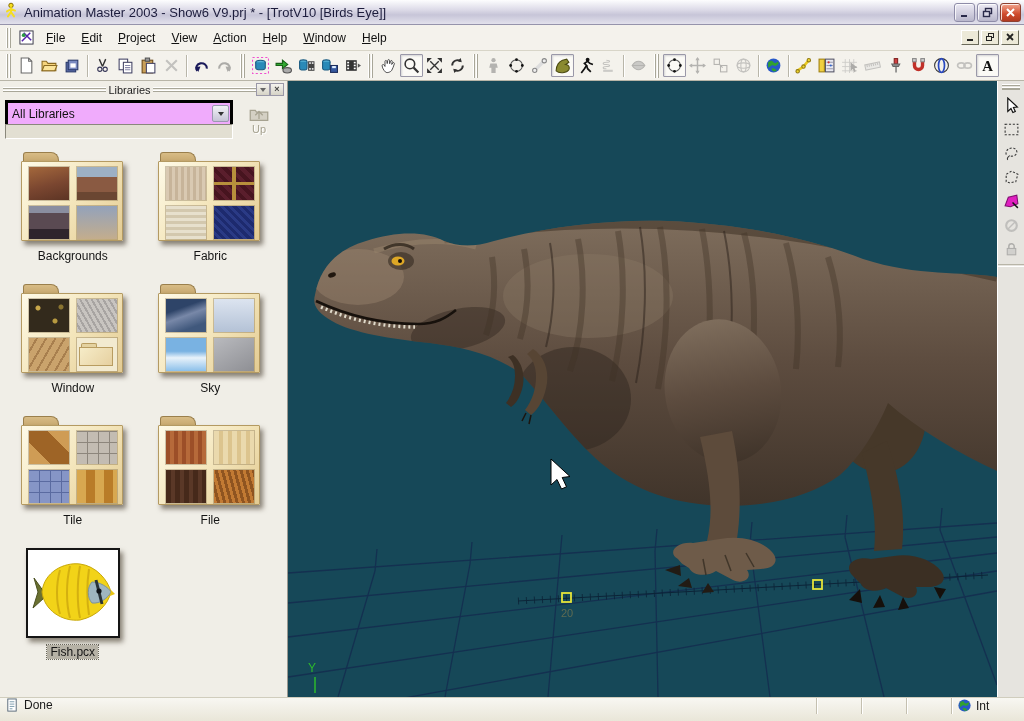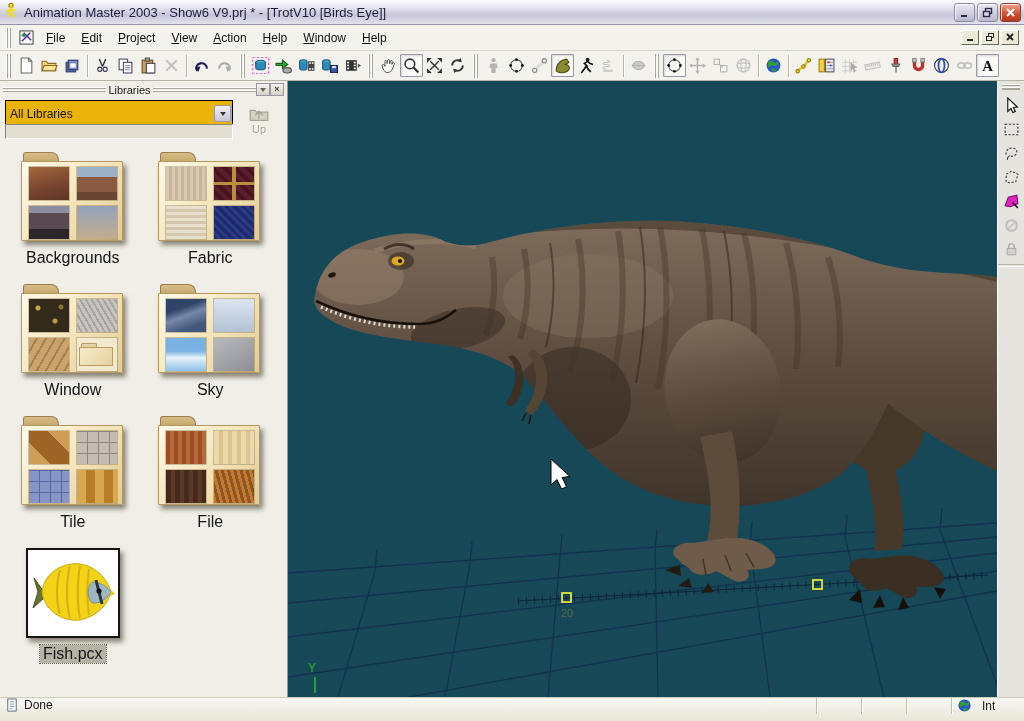--- a/index.html
+++ b/index.html
@@ -28,36 +28,36 @@
 .tb-grip{width:5px;height:24px;margin:0 4px;flex:0 0 5px;background:linear-gradient(90deg,#fff 0 1px,#a8a698 1px 2px,transparent 2px 3px,#fff 3px 4px,#a8a698 4px 5px)}
 
 .main{flex:1;display:flex;min-height:0}
 .lib-panel{width:288px;flex:0 0 288px;background:#f0eee7;border-right:1px solid #9a9890;display:flex;flex-direction:column}
 .lib-header{height:17px;flex:0 0 17px;display:flex;align-items:center;padding:0 3px;gap:0}
 .lib-grip{flex:1;height:5px;background:linear-gradient(#fff 0 1px,#a8a698 1px 2px,transparent 2px 3px,#fff 3px 4px,#a8a698 4px 5px)}
 .lib-title{font-size:11px;color:#222;padding:0 2px}
 .lib-mini{width:14px;height:13px;background:linear-gradient(#f4f3ef,#d6d3c6);border:1px solid #9a98a8;display:flex;align-items:center;justify-content:center;font-size:9px;font-weight:bold;color:#444;line-height:1}
 .tri-down{width:0;height:0;border:3px solid transparent;border-top:4px solid #666;margin-top:3px}
 .lib-combo-row{position:relative;height:46px;flex:0 0 46px}
-.combo{position:absolute;left:5px;top:2px;width:228px;height:27px;background:#eab308;border:1px solid #000000;display:flex;align-items:center}
+.combo{position:absolute;left:5px;top:2px;width:228px;height:27px;background:#f0abfc;border:3px solid #000000;display:flex;align-items:center}
 .combo-text{flex:1;font-size:12px;padding-left:4px;color:#111;white-space:nowrap;overflow:hidden}
 .combo-btn{width:17px;height:17px;margin-right:1px;background:linear-gradient(#f2f2f6,#c6c4d6);border:1px solid #9a98b0;border-radius:2px;display:flex;align-items:center;justify-content:center}
 .combo-arrow{width:0;height:0;border:3.5px solid transparent;border-top:4.5px solid #333;margin-top:4px}
 .up-btn{position:absolute;left:240px;top:2px;width:38px;height:40px;display:flex;flex-direction:column;align-items:center;justify-content:center;gap:1px}
 .up-label{font-size:11px;color:#a6a290;text-shadow:1px 1px 0 #fff}
 .lib-field{position:absolute;left:5px;top:26px;width:228px;height:15px;background:#e2dfd2;border:1px solid;border-color:#8a887c #fff #fff #8a887c}
 #lib-grid{flex:1;display:grid;grid-template-columns:1fr 1fr;grid-auto-rows:132px;padding:8px 8px 0 4px;justify-items:center;overflow:hidden}
 .lib-item{display:flex;flex-direction:column;align-items:center;width:128px}
 .folder{position:relative;width:104px;height:90px}
 .folder-tab{position:absolute;left:2px;top:0;width:36px;height:13px;background:linear-gradient(#d8bc86,#c0a066);border:1px solid #9a7f4c;border-bottom:none;border-radius:3px 8px 0 0}
 .folder-body{position:absolute;left:0;top:9px;width:102px;height:80px;background:linear-gradient(130deg,#fefae8 0%,#f4e6bc 50%,#e3cb92 100%);border:1px solid #b49a62;border-radius:1px;box-shadow:3px 4px 5px rgba(50,38,24,.55)}
 .thumbs{position:absolute;left:7px;top:5px;display:grid;grid-template-columns:40px 40px;grid-auto-rows:34px;gap:5px 8px}
 .th{width:40px;height:33px;box-shadow:0 0 0 1px rgba(100,80,50,.3)}
 .imgbox{width:94px;height:90px;background:#fff;border:2px solid #151515;box-shadow:3px 4px 5px rgba(50,38,24,.55);display:flex;align-items:center;justify-content:center}
-.lib-label{margin-top:7px;font-size:16px;color:#141414;padding:0 3px}
+.lib-label{margin-top:7px;font-size:12px;color:#141414;padding:0 3px}
 .lib-label.sel{background:#b6b2a6;outline:1px dotted #6a675c}
 
 .th-bga{background:linear-gradient(165deg,#a4683c,#7a4630 55%,#5c3424)}
 .th-bgb{background:linear-gradient(180deg,#9db0c4 0 30%,#8a5a42 30% 75%,#6a4632 75%)}
 .th-bgc{background:linear-gradient(180deg,#8a8ea0 0 20%,#5a4a52 20% 70%,#2e242c 70%)}
 .th-bgd{background:linear-gradient(180deg,#93a2bb,#c3ad8d)}
 .th-bra{background:repeating-linear-gradient(0deg,#97706a 0 5px,#bcada6 5px 7px)}
 .th-brb{background:repeating-linear-gradient(0deg,#b5906a 0 6px,#8d6848 6px 7px)}
 .th-brc{background:repeating-linear-gradient(45deg,#9a9a96 0 6px,#5f5f5b 6px 9px)}
 .th-brd{background:repeating-linear-gradient(0deg,#a34a42 0 8px,#c9c2b4 8px 10px)}
@@ -91,21 +91,21 @@
 .rail-grip{width:18px;height:6px;background:linear-gradient(#fff 0 1px,#a8a698 1px 2px,transparent 2px 3px,#fff 3px 4px,#a8a698 4px 5px);margin-bottom:3px}
 .rbtn{width:22px;height:22px;display:flex;align-items:center;justify-content:center;margin:1px 0}
 .rbtn.disabled{filter:grayscale(1) opacity(.5)}
 .rail-div{width:27px;height:3px;border-top:1px solid #b8b5a8;border-bottom:1px solid #fff;margin-top:3px}
 
 .statusbar{height:24px;flex:0 0 24px;background:linear-gradient(#f8f7f2,#e9e6d8);border-top:1px solid #d0cdbd;display:flex;align-items:flex-start;padding:0 5px;gap:5px}
 .sb-text{font-size:12px;color:#1a1a1a}
 .sb-spacer{flex:1}
 .sb-sep{width:1px;height:16px;background:#c4c0b0;box-shadow:1px 0 0 #fff;flex:0 0 1px}
 .sb-pane{width:34px;height:18px;flex:0 0 34px}
-.sb-zone{display:flex;align-items:center;gap:10px;width:62px;flex:0 0 62px;overflow:hidden}
+.sb-zone{display:flex;align-items:center;gap:4px;width:62px;flex:0 0 62px;overflow:hidden}
 </style>
 </head>
 <body>
 
 <div class="window">
 
   <div class="titlebar">
     <span class="app-icon"><svg width="16" height="16" viewBox="0 0 16 16">
           <circle cx="8" cy="3.4" r="2.2" fill="#f6de1e" stroke="#8a7000"></circle>
           <path d="M8 6v4M8 7L4 9.4M8 7l4 1.6M8 10l-3 4.4M8 10l3 4.4" stroke="#f6de1e" stroke-width="2" stroke-linecap="round"></path>

